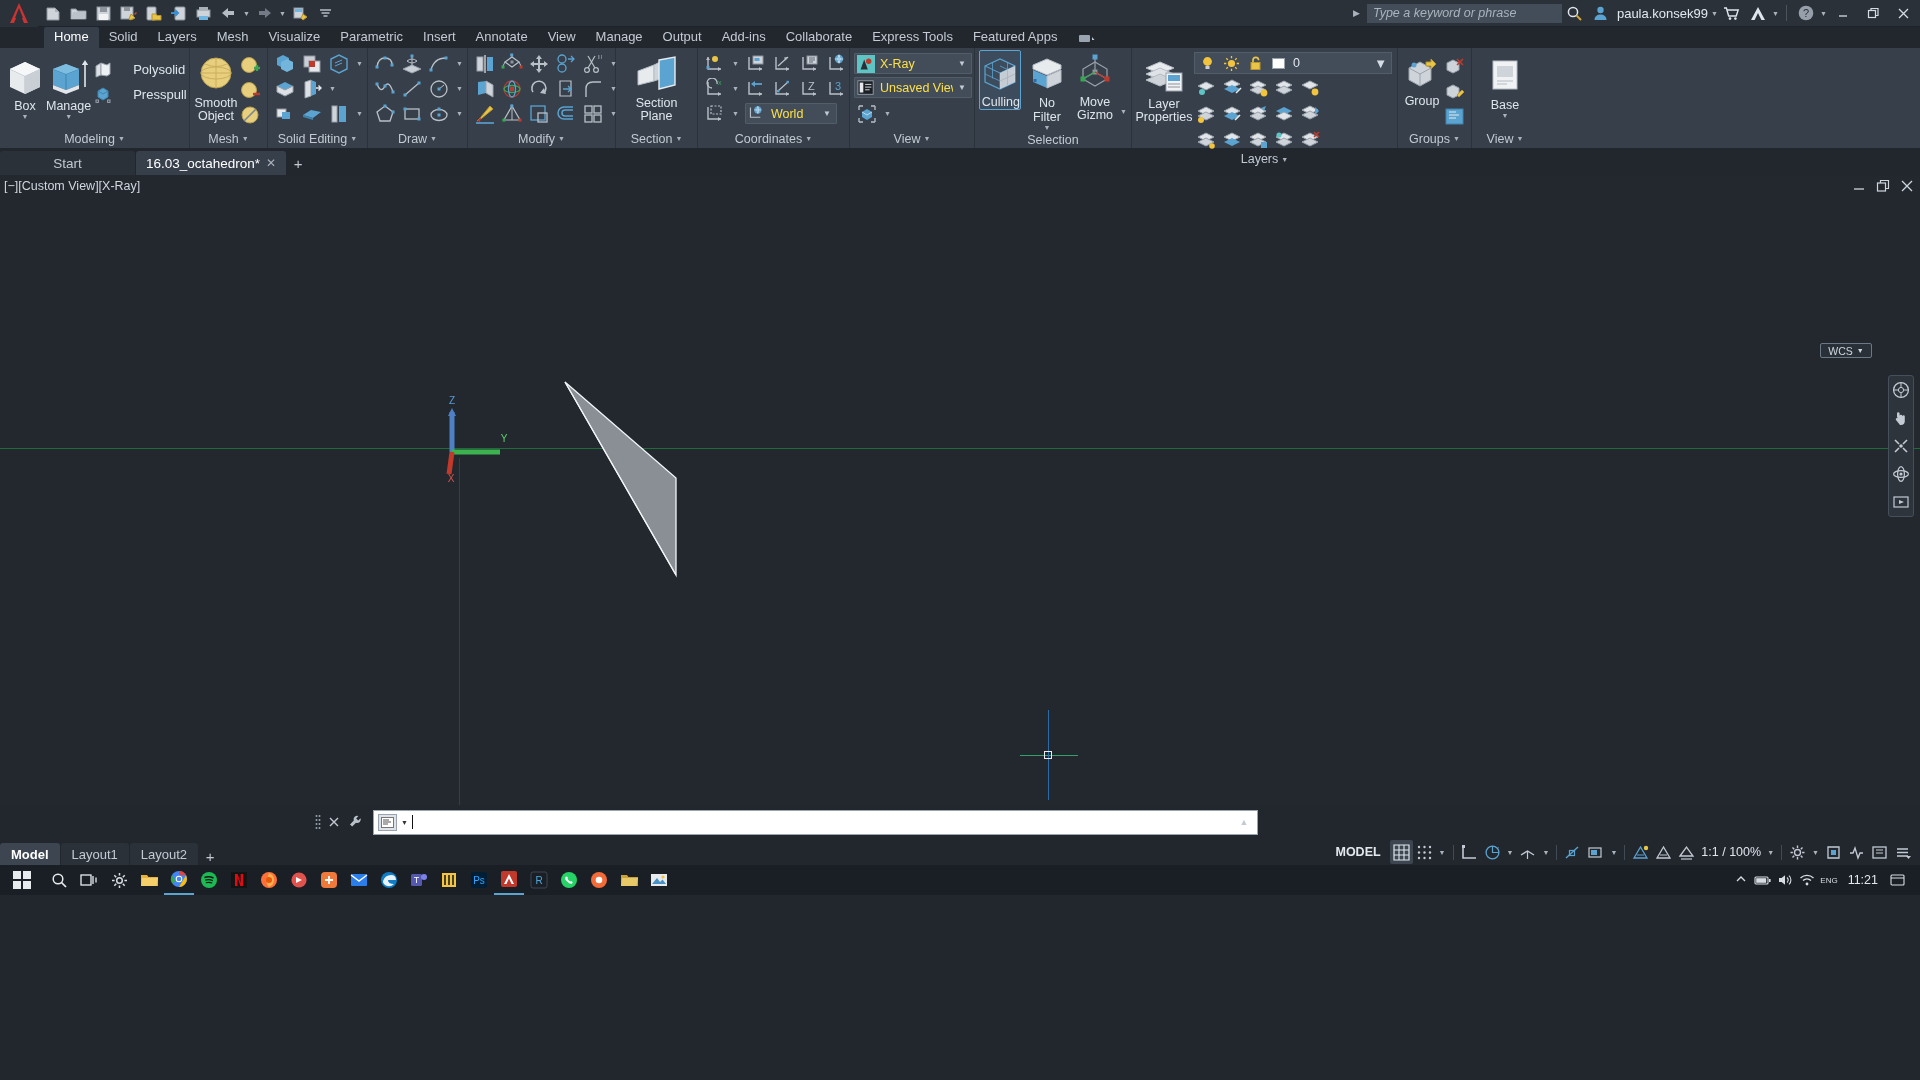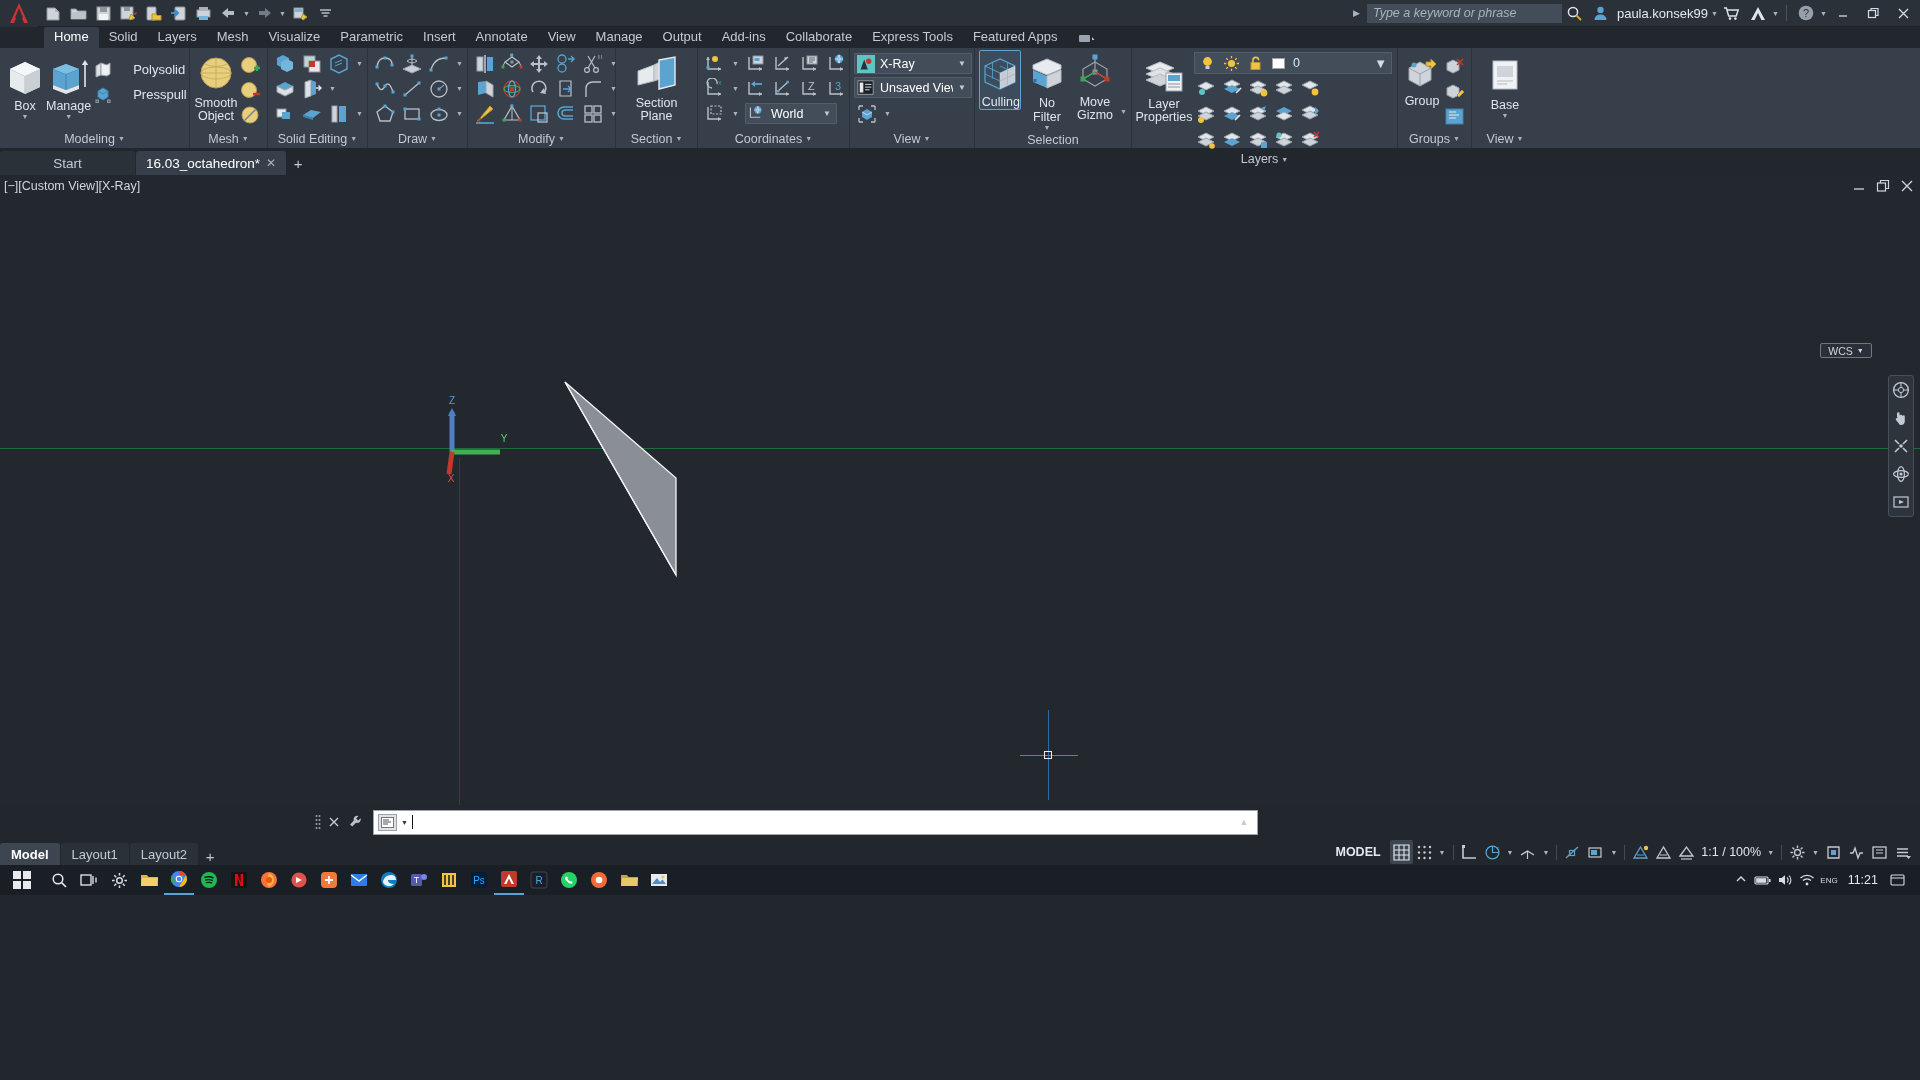--- a/index.html
+++ b/index.html
@@ -79,21 +79,21 @@
     padding:0 2px; border-radius:2px;
   }
   .sbtn .lbl { font-size:13px; color:#dfe5ec; padding-right:4px;padding-left:16px; }
   .gridcol { display:flex; flex-direction:column; gap:0px; }
   .caret { font-size:7px; color:#aab3bd; padding:0 3px; }
 
   .combo {
     height:21px; background:#434d59; border:1px solid #525d6a; display:flex;
     align-items:center; gap:5px; padding:0 2px; border-radius:1px;
   }
-  .combo .lbl { font-size:12.5px; color:#ffffff; flex:1; white-space:nowrap; overflow:hidden; }
+  .combo .lbl { font-size:12.5px; color:#fde047; flex:1; white-space:nowrap; overflow:hidden; }
   .combo .dcar { font-size:8px; color:#c3cad3; padding-right:3px; }
 
   .toggle-big {
     width:44px; display:flex; flex-direction:column; align-items:flex-end; padding-top:3px;
     border:1px solid #5ba3d0; background:#3d4c5c; border-radius:2px;
   }
 
   
   .filetabs { height:26px; background:#22272e; display:flex; align-items:flex-end; }
   .ftab {

